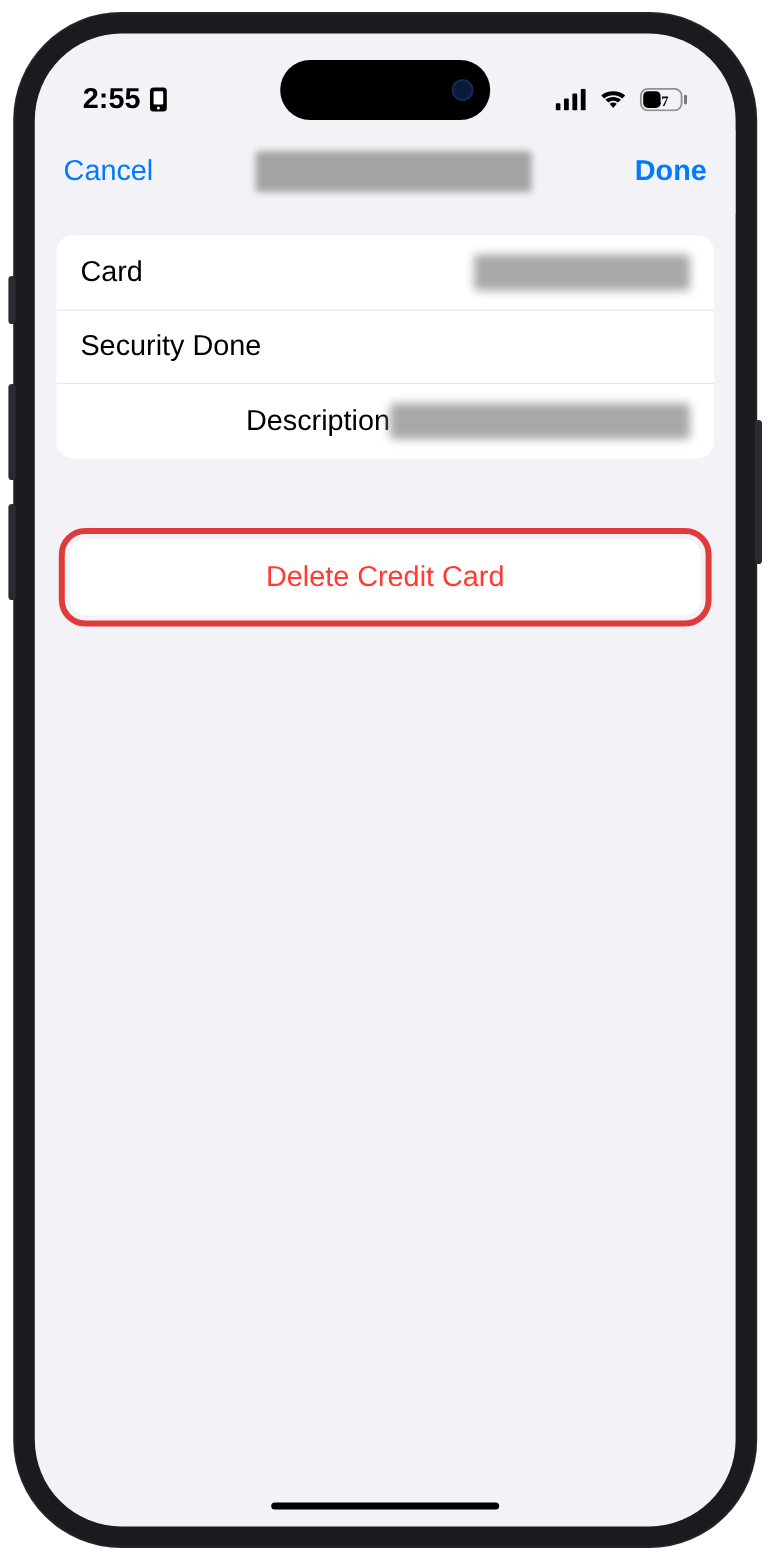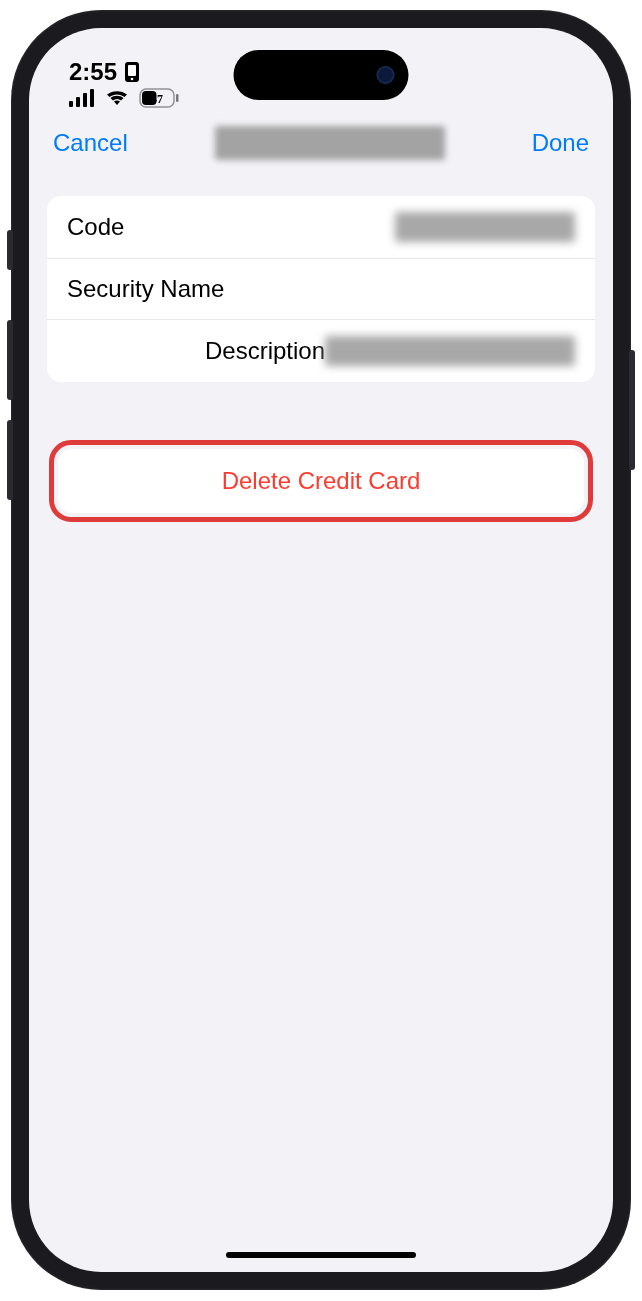--- a/index.html
+++ b/index.html
@@ -58,21 +58,20 @@
       border-radius: 50%;
       box-shadow: inset 0 0 3px rgba(100,150,255,0.4);
     }
     .status-bar {
       height: 80px;
       display: flex;
       justify-content: space-between;
       padding: 30px 40px 0;
       font-weight: 600;
       color: #000;
-      flex-direction: column;
     }
     .status-left {
       display: flex;
       align-items: center;
       gap: 6px;
       font-size: 24px;
     }
     .status-right {
       display: flex;
       align-items: center;
@@ -87,21 +86,21 @@
       background: #f2f2f7;
       gap: 36px;
     }
     .nav-btn {
       font-size: 24px;
       color: #007aff;
       background: none;
       border: none;
       cursor: pointer;
     }
-    .nav-btn.done { font-weight: 400; }
+    .nav-btn.done { font-weight: 700; }
     .nav-title {
       width: 230px;
       height: 34px;
       background: #a3a3a3;
       border-radius: 3px;
       filter: blur(3px);
     }
     .content {
       padding: 18px 18px;
     }
@@ -221,25 +220,25 @@
 
     <div class="nav-bar">
       <button class="nav-btn">Cancel</button>
       <div class="nav-title"></div>
       <button class="nav-btn done">Done</button>
     </div>
 
     <div class="content">
       <div class="card-group">
         <div class="row">
-          <span class="row-label">Code</span>
+          <span class="row-label">Card</span>
           <div class="redacted name"></div>
         </div>
         <div class="row">
-          <span class="row-label">Security Name</span>
+          <span class="row-label">Security Done</span>
         </div>
         <div class="row">
           <span class="row-label">Description</span>
           <div class="redacted desc"></div>
         </div>
       </div>
 
       <div class="delete-section">
         <div class="delete-highlight">
           <button class="delete-btn">Delete Credit Card</button>

